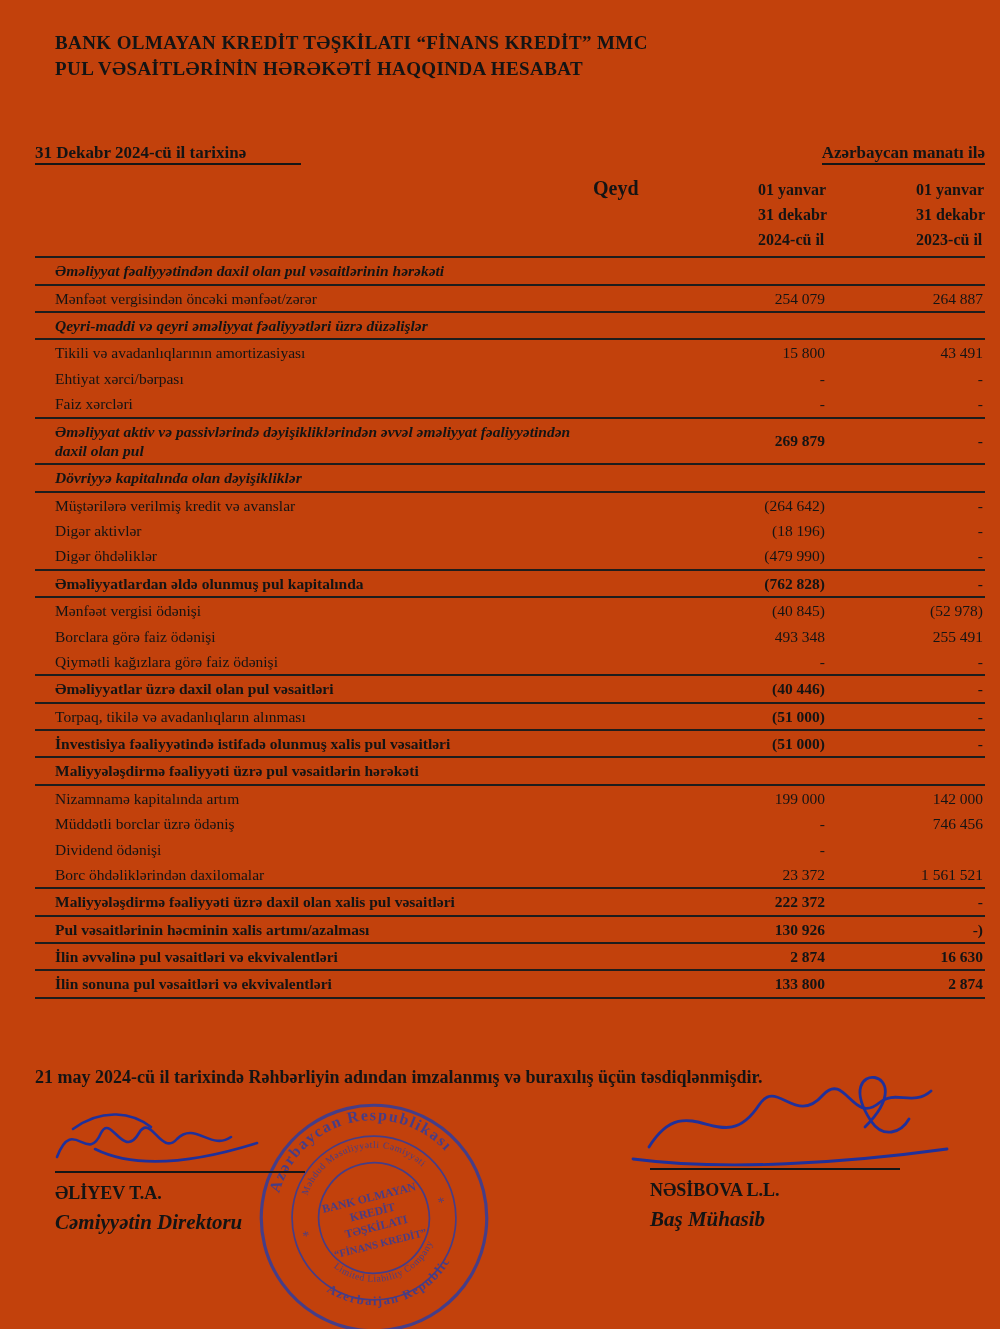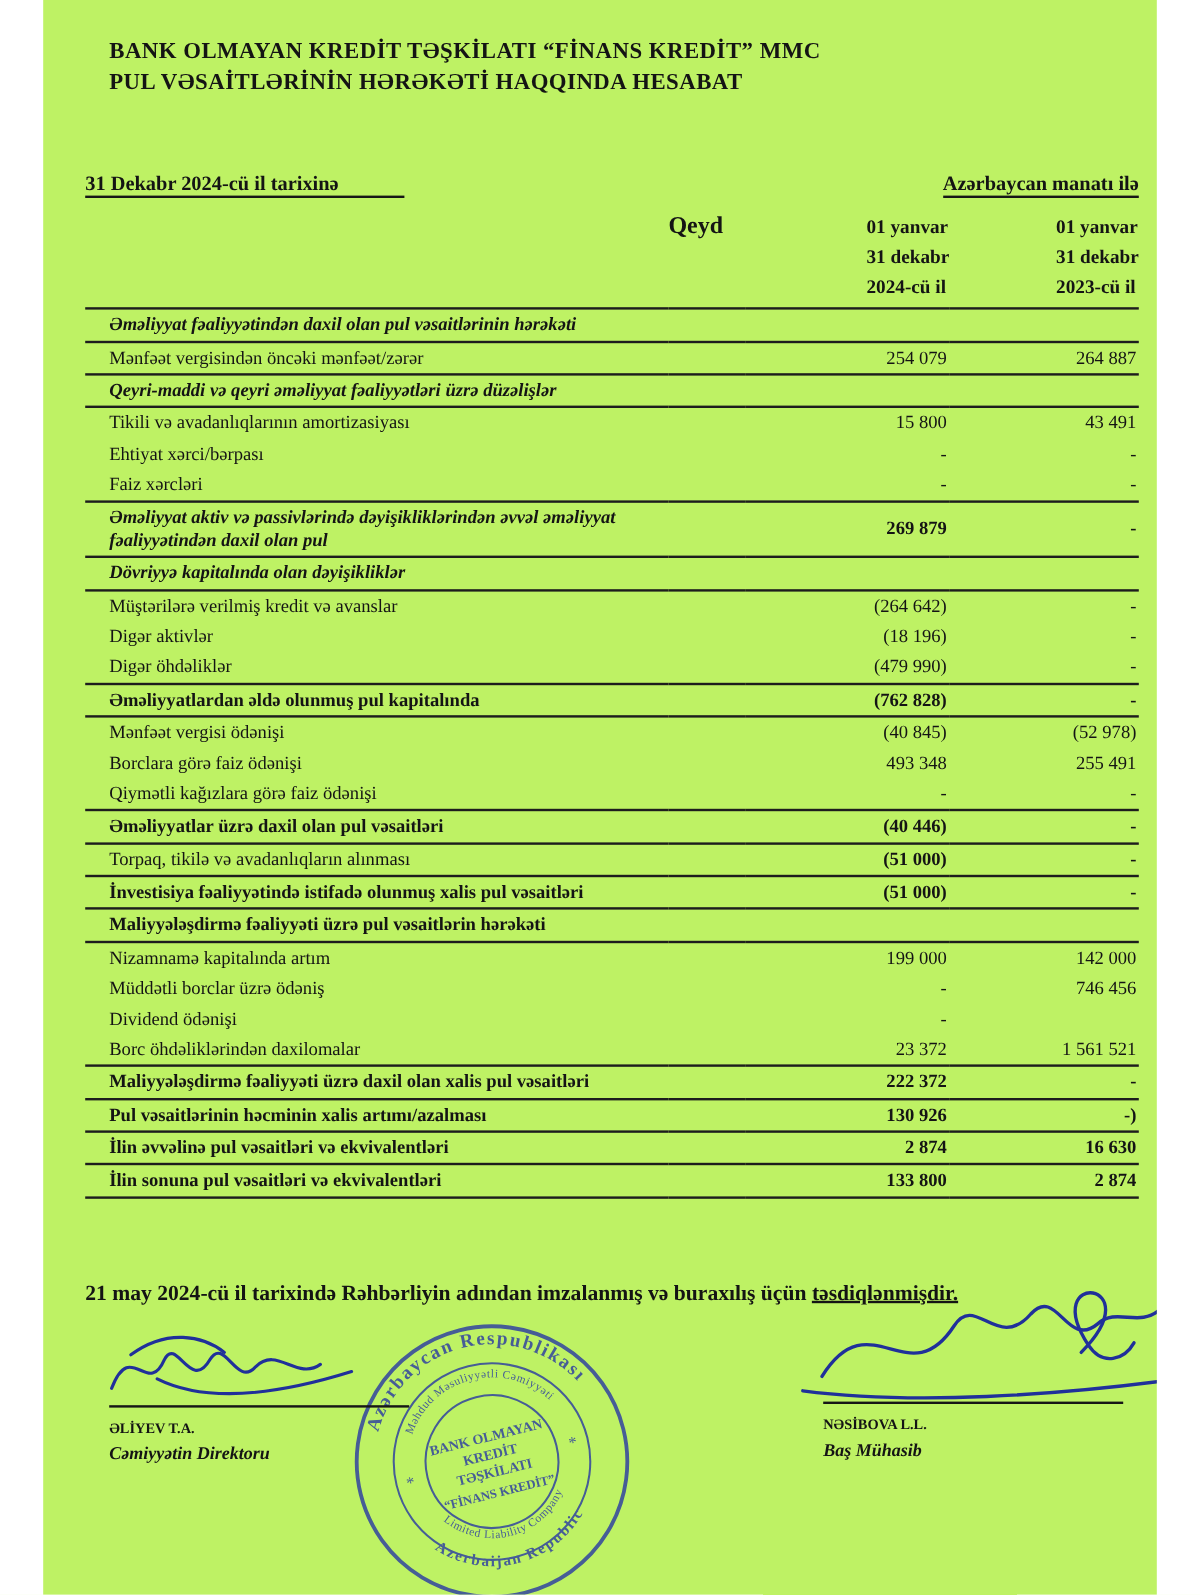--- a/index.html
+++ b/index.html
@@ -1,18 +1,18 @@
 <!DOCTYPE html>
 <html><head>
 <meta charset="utf-8">
 <style>
   * { margin:0; padding:0; box-sizing:border-box; }
   html,body { background:#ffffff; }
   body { font-family:"Liberation Serif", serif; color:#141414; }
-  .page { width:928px; height:1329px; margin:0 auto; background:#bef264; position:relative;
+  .page { width:1000px; height:1329px; margin:0 auto; background:#c2410c; position:relative;
           padding:30px 15px 0 35px; overflow:hidden; }
 
   
   .title-block { margin-left:20px; }
   .title-line { font-size:19px; font-weight:bold; letter-spacing:.4px; line-height:1.35; }
 
   
   .date-row { display:flex; align-items:baseline; margin-top:62px; }
   .date-heading { font-size:17px; font-weight:bold; border-bottom:2px solid #161616; padding-right:55px; }
   .currency-heading { margin-left:auto; font-size:17px; font-weight:bold; border-bottom:2px solid #161616; }
@@ -37,28 +37,28 @@
   tr.section.italic td.c-label { font-style:italic; }
   tr.total td { font-weight:bold; }
   tr.total.italic td.c-label { font-style:italic; }
   tr.bold-values td.c-val { font-weight:bold; }
   tr.rule-bottom td { border-bottom:2px solid #1d1d1d; }
   tr.rule-top td { border-top:2px solid #1d1d1d; }
 
   
   .sign-section { position:relative; margin-top:64px; margin-left:-10px; height:300px; }
   .statement-text { font-size:18px; font-weight:bold; line-height:1.65; width:800px; margin-left:10px; }
-  .statement-line2 { text-decoration:underline; text-decoration-thickness:2px; }
+  .statement-line2 { text-decoration-thickness:2px; }
 
   .signer { position:absolute; }
   .signer-left { left:30px; top:108px; width:250px; }
   .signer-right { left:625px; top:105px; width:250px; }
   .sig-line { border-top:2px solid #161616; width:100%; height:0; }
-  .signer-name { font-size:12px; font-weight:bold; margin-top:10px; }
-  .signer-title { font-size:15px; font-weight:bold; font-style:italic; margin-top:6px; }
+  .signer-name { font-size:18px; font-weight:bold; margin-top:10px; }
+  .signer-title { font-size:21px; font-weight:bold; font-style:italic; margin-top:6px; }
 
   svg.sig { position:absolute; pointer-events:none; }
   .sig-left-svg { left:18px; top:36px; width:280px; height:84px; }
   .sig-right-svg { left:600px; top:0px; width:330px; height:116px; }
 
   .stamp { position:absolute; left:232px; top:38px; width:234px; height:234px; opacity:.82; }
 </style>
 </head>
 <body>
 

